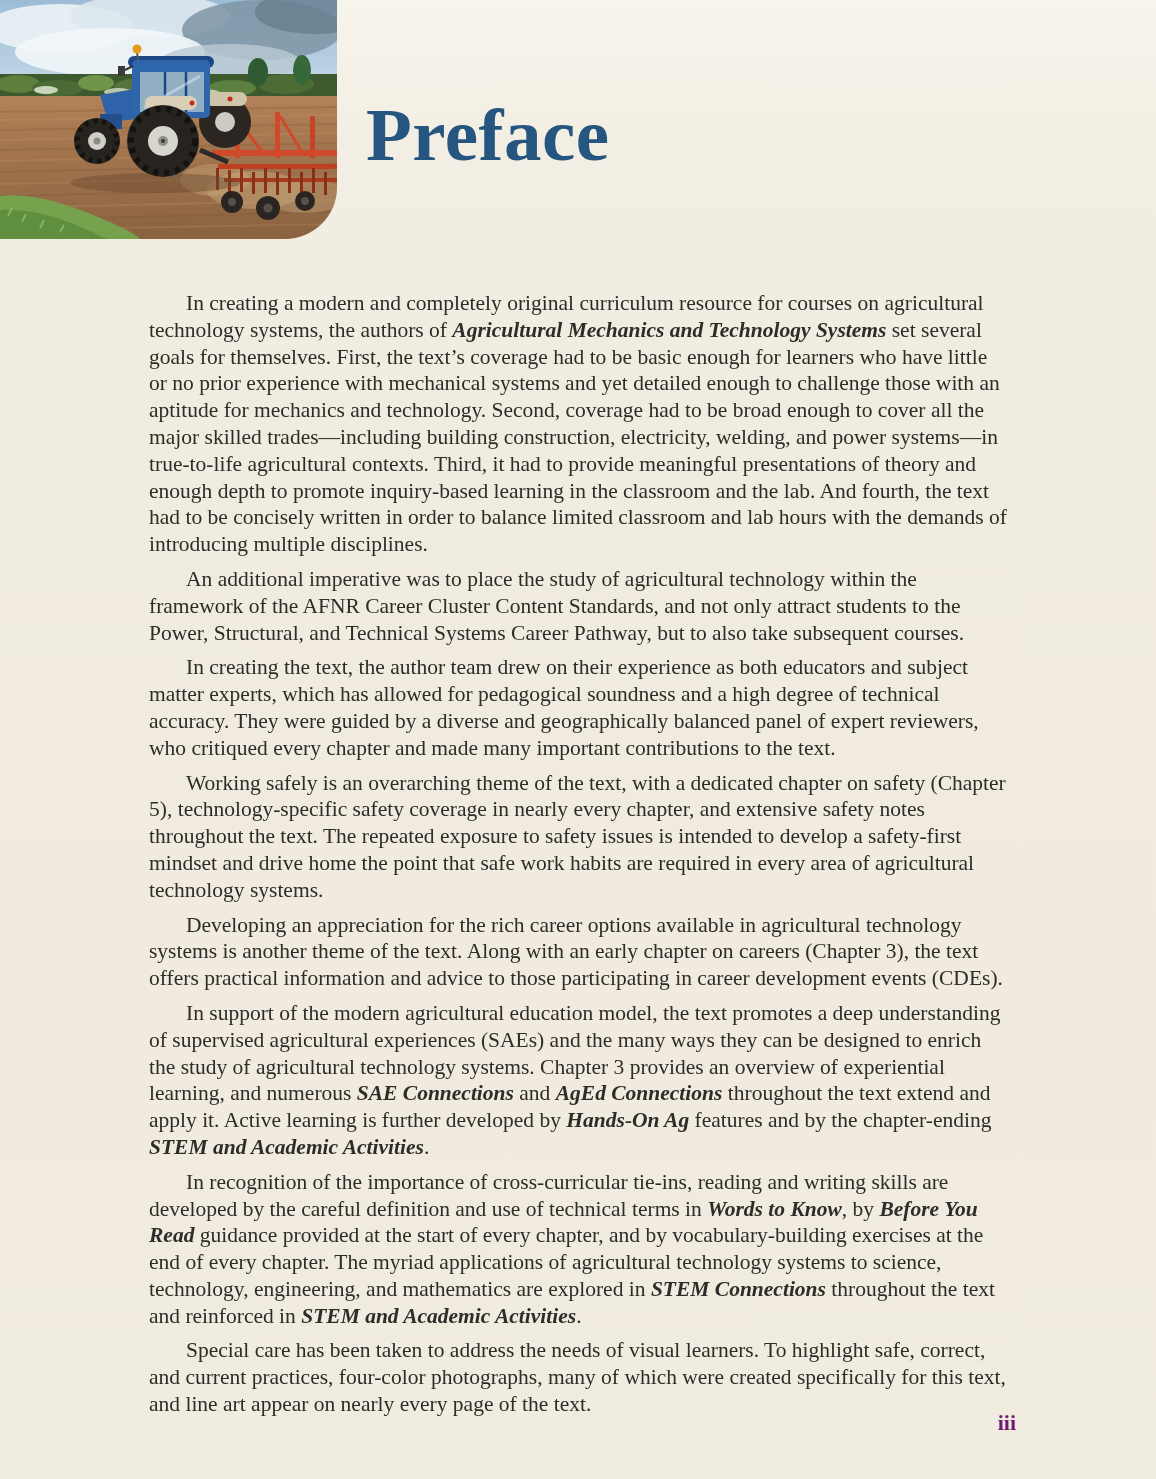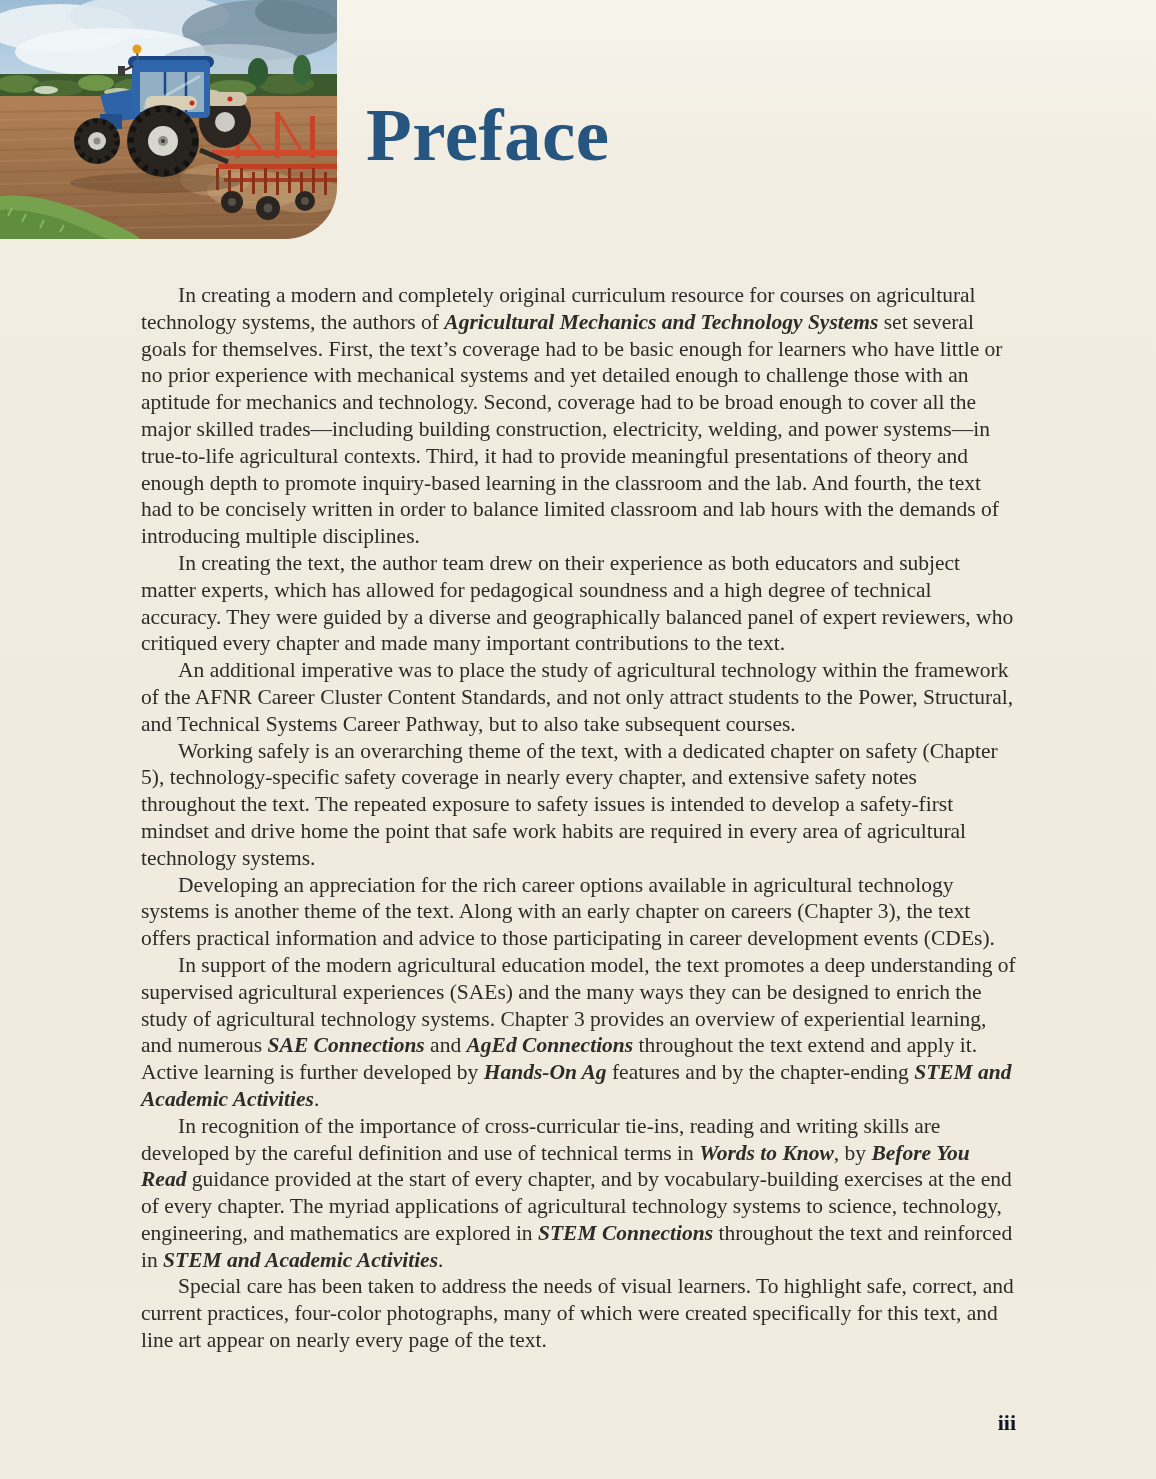--- a/index.html
+++ b/index.html
@@ -31,32 +31,32 @@
     letter-spacing: 0.5px;
   }
   .body-text {
     position: absolute; top: 282px; left: 141px;
     width: 875px;
     font-size: 21.5px;
     line-height: 26.8px;
     color: #2e2c29;
   }
   .body-text p {
-    margin: 0;
+    margin: 8px;
     text-indent: 37px;
   }
   .seg-bi { font-weight: 700; font-style: italic; }
   .seg-i  { font-style: italic; font-weight: bold; }
   .page-number {
     position: absolute; top: 1410px; left: 141px;
     width: 875px;
     text-align: right;
     font-size: 22px;
     font-weight: 700;
-    color: #0f172a;
+    color: #701a75;
   }
 </style>
 </head>
 <body>
 
 <div class="page">
 
   <div class="photo">
     <svg width="337" height="239" viewBox="0 0 337 239" xmlns="http://www.w3.org/2000/svg">
       <defs>
@@ -176,22 +176,22 @@
       <path d="M0,196 C30,192 70,204 110,222 C125,229 135,234 140,239 L0,239 Z" fill="#76a24e"></path>
       <path d="M0,210 C30,208 62,218 92,232 C100,236 105,238 108,239 L0,239 Z" fill="#5d8c3e" opacity="0.9"></path>
       <path d="M8,216 l4,-8 M22,222 l4,-8 M40,228 l4,-8 M60,232 l4,-7" stroke="#8fbf63" stroke-width="2" opacity="0.8"></path>
     </svg>
   </div>
 
   <h1 class="title">Preface</h1>
 
   <main class="body-text">
       <p><span>In creating a modern and completely original curriculum resource for courses on agricultural technology systems, the authors of </span><span class="seg-bi">Agricultural Mechanics and Technology Systems</span><span> set several goals for themselves. First, the text’s coverage had to be basic enough for learners who have little or no prior experience with mechanical systems and yet detailed enough to challenge those with an aptitude for mechanics and technology. Second, coverage had to be broad enough to cover all the major skilled trades—including building construction, electricity, welding, and power systems—in true-to-life agricultural contexts. Third, it had to provide meaningful presentations of theory and enough depth to promote inquiry-based learning in the classroom and the lab. And fourth, the text had to be concisely written in order to balance limited classroom and lab hours with the demands of introducing multiple disciplines.</span></p>
+      <p><span>An additional imperative was to place the study of agricultural technology within the framework of the AFNR Career Cluster Content Standards, and not only attract students to the Power, Structural, and Technical Systems Career Pathway, but to also take subsequent courses.</span></p>
       <p><span>In creating the text, the author team drew on their experience as both educators and subject matter experts, which has allowed for pedagogical soundness and a high degree of technical accuracy. They were guided by a diverse and geographically balanced panel of expert reviewers, who critiqued every chapter and made many important contributions to the text.</span></p>
-      <p><span>An additional imperative was to place the study of agricultural technology within the framework of the AFNR Career Cluster Content Standards, and not only attract students to the Power, Structural, and Technical Systems Career Pathway, but to also take subsequent courses.</span></p>
       <p><span>Working safely is an overarching theme of the text, with a dedicated chapter on safety (Chapter 5), technology-specific safety coverage in nearly every chapter, and extensive safety notes throughout the text. The repeated exposure to safety issues is intended to develop a safety-first mindset and drive home the point that safe work habits are required in every area of agricultural technology systems.</span></p>
       <p><span>Developing an appreciation for the rich career options available in agricultural technology systems is another theme of the text. Along with an early chapter on careers (Chapter 3), the text offers practical information and advice to those participating in career development events (CDEs).</span></p>
       <p><span>In support of the modern agricultural education model, the text promotes a deep understanding of supervised agricultural experiences (SAEs) and the many ways they can be designed to enrich the study of agricultural technology systems. Chapter 3 provides an overview of experiential learning, and numerous </span><span class="seg-i">SAE Connections</span><span> and </span><span class="seg-i">AgEd Connections</span><span> throughout the text extend and apply it. Active learning is further developed by </span><span class="seg-i">Hands-On Ag</span><span> features and by the chapter-ending </span><span class="seg-i">STEM and Academic Activities</span><span>.</span></p>
       <p><span>In recognition of the importance of cross-curricular tie-ins, reading and writing skills are developed by the careful definition and use of technical terms in </span><span class="seg-i">Words to Know</span><span>, by </span><span class="seg-i">Before You Read</span><span> guidance provided at the start of every chapter, and by vocabulary-building exercises at the end of every chapter. The myriad applications of agricultural technology systems to science, technology, engineering, and mathematics are explored in </span><span class="seg-i">STEM Connections</span><span> throughout the text and reinforced in </span><span class="seg-i">STEM and Academic Activities</span><span>.</span></p>
       <p><span>Special care has been taken to address the needs of visual learners. To highlight safe, correct, and current practices, four-color photographs, many of which were created specifically for this text, and line art appear on nearly every page of the text.</span></p>
     </main>
 
   <div class="page-number">iii</div>
 
 </div>

